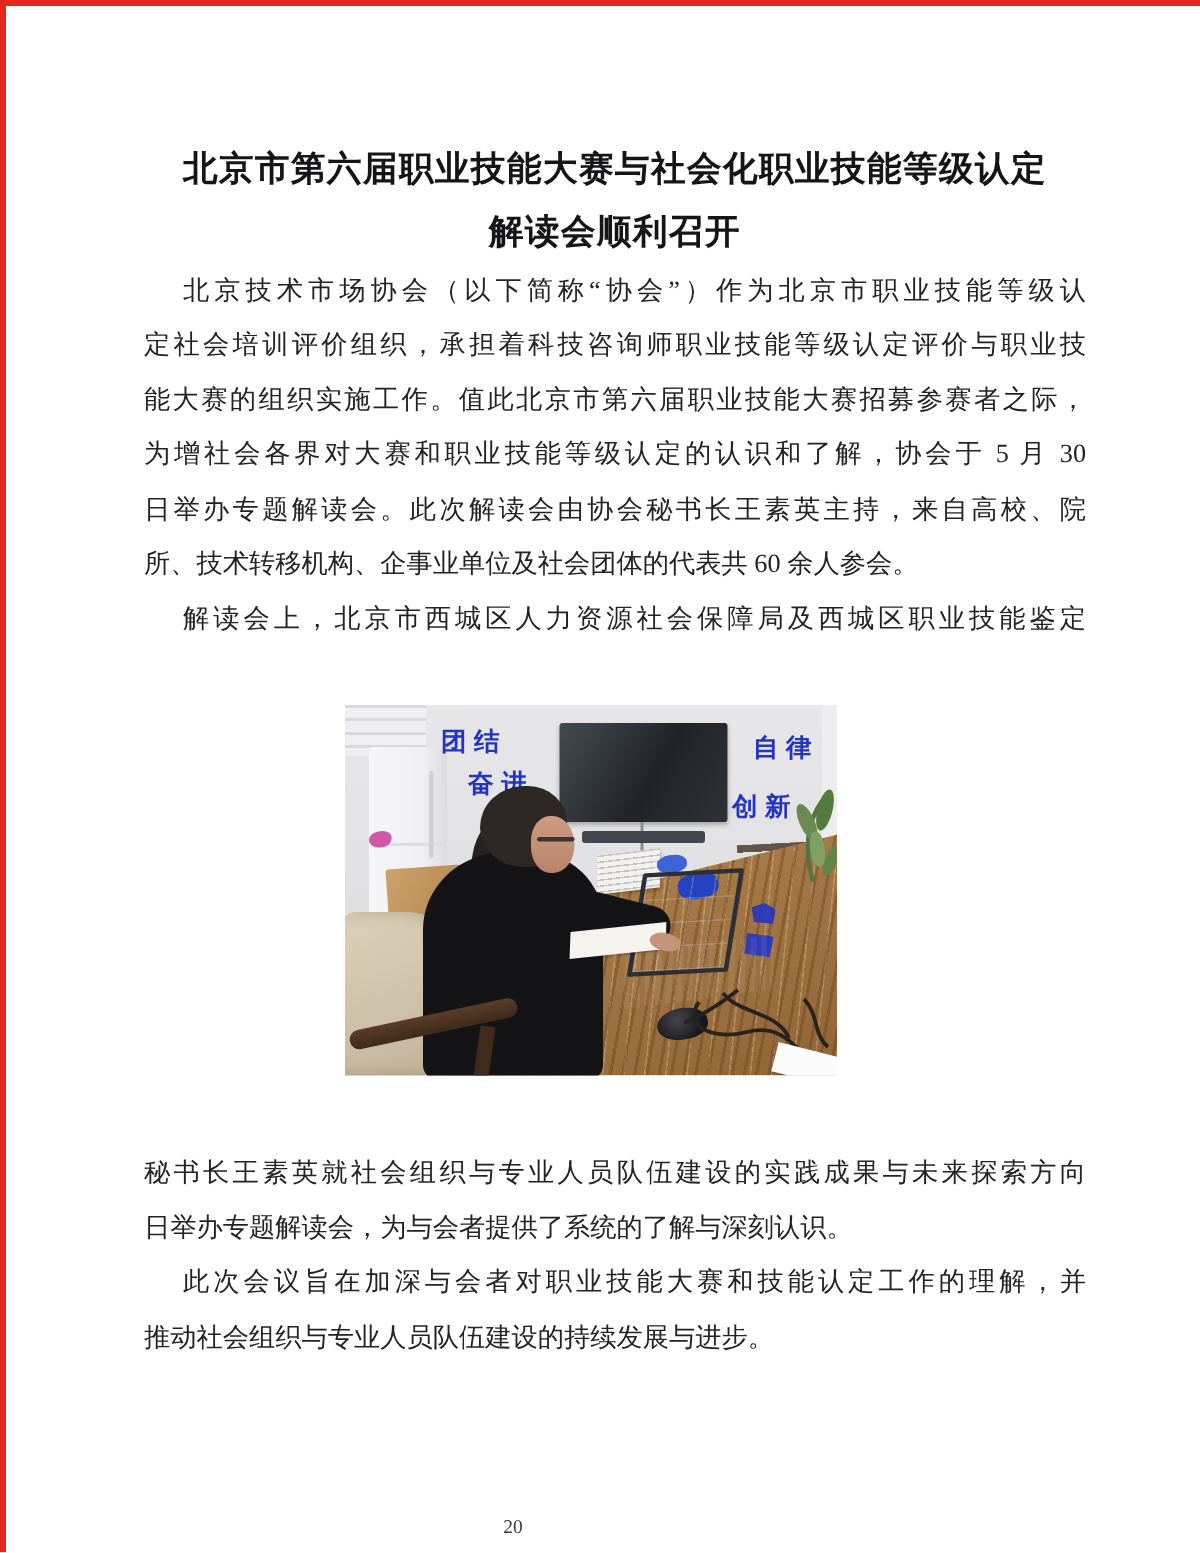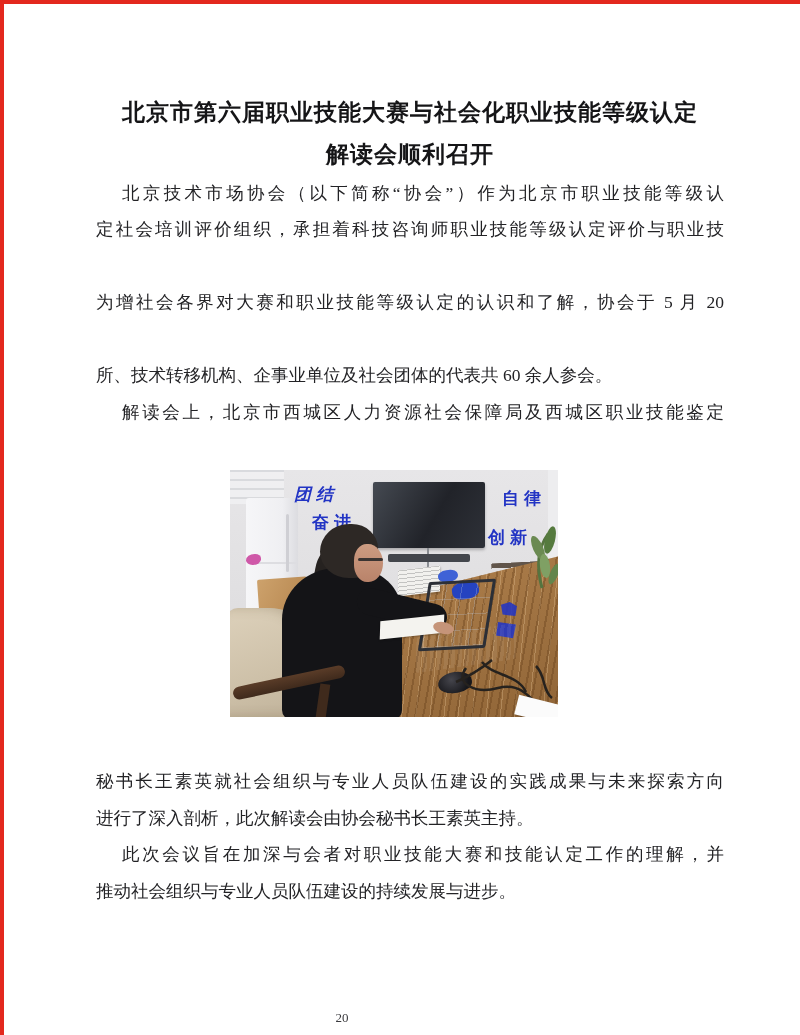--- a/index.html
+++ b/index.html
@@ -26,21 +26,21 @@
   .fridge{left:16px;top:28px;width:52px;height:146px;border-radius:3px;
           background:linear-gradient(90deg,#f6f6f8 0%,#efeff2 70%,#dcdce0 100%);
           box-shadow:inset 0 -40px 8px -36px #c9c9ce;}
   .fridge-seam{left:18px;top:92px;width:48px;height:2px;background:#dddde1;}
   .fridge-handle{left:56px;top:44px;width:3px;height:58px;background:#cfcfd4;border-radius:2px;}
   .flower{left:16px;top:84px;width:15px;height:11px;background:#cf58a8;border-radius:60% 40% 55% 45%;}
   .box{left:28px;top:108px;width:50px;height:32px;background:linear-gradient(120deg,#cda26c,#b5854e);
        transform:rotate(-4deg);border-radius:2px;}
   .slogan{font-family:"Liberation Sans","DejaVu Sans",sans-serif;font-weight:700;
           font-size:17px;letter-spacing:5px;color:#2234c4;white-space:nowrap;}
-  .sl1{left:64px;top:13px;font-style:italic;} .sl2{left:82px;top:41px;}
+  .sl1{left:64px;top:13px;} .sl2{left:82px;top:41px;}
   .sr1{left:272px;top:17px;} .sr2{left:258px;top:56px;}
   .tv{left:143px;top:12px;width:112px;height:66px;border-radius:2px;
       background:linear-gradient(120deg,#454a52 0%,#212329 55%,#2e3138 100%);
       box-shadow:0 2px 3px rgba(0,0,0,.25);}
   .soundbar{left:158px;top:84px;width:82px;height:8px;background:#43464c;border-radius:2px;}
   .tv-cable{left:197px;top:78px;width:2px;height:24px;background:#8a8d92;}
   .wallstrip{left:318px;top:0;width:10px;height:96px;background:#ededef;}
   .chair-right{left:262px;top:92px;width:58px;height:32px;transform:rotate(-3deg);
       background:repeating-linear-gradient(180deg,#4a3c2f 0 5px,rgba(0,0,0,0) 5px 12px);opacity:.85;}
   .table{left:0;top:0;width:328px;height:247px;
@@ -98,21 +98,23 @@
 <div class="page">
 
   <div class="edge-left"></div>
   <div class="edge-top"></div>
 
   <h1 class="title t1">北京市第六届职业技能大赛与社会化职业技能等级认定</h1>
   <h1 class="title t2">解读会顺利召开</h1>
 
   <div class="bline j ind" style="top:181px">北京技术市场协会（以下简称“协会”）作为北京市职业技能等级认</div>
   <div class="bline j" style="top:217px">定社会培训评价组织，承担着科技咨询师职业技能等级认定评价与职业技</div>
-  <div class="bline j" style="top:290px">为增社会各界对大赛和职业技能等级认定的认识和了解，协会于 5 月 20</div>
+  <div class="bline j" style="top:254px">能大赛的组织实施工作。值此北京市第六届职业技能大赛招募参赛者之际，</div>
+  <div class="bline j" style="top:290px">为增社会各界对大赛和职业技能等级认定的认识和了解，协会于 5 月 30</div>
+  <div class="bline j" style="top:327px">日举办专题解读会。此次解读会由协会秘书长王素英主持，来自高校、院</div>
   <div class="bline" style="top:363px">所、技术转移机构、企事业单位及社会团体的代表共 60 余人参会。</div>
 
   <div class="bline j ind" style="top:400px">解读会上，北京市西城区人力资源社会保障局及西城区职业技能鉴定</div>
 
   <div class="photo">
     <div class="shelf"></div>
     <div class="fridge"></div>
     <div class="fridge-seam"></div>
     <div class="fridge-handle"></div>
     <div class="flower"></div>
@@ -167,19 +169,19 @@
         <ellipse cx="320" cy="70" rx="5" ry="14" fill="#557a3e" transform="rotate(14 320 70)"></ellipse>
         <ellipse cx="315" cy="96" rx="5" ry="12" fill="#7fa064" transform="rotate(-8 315 96)"></ellipse>
         <ellipse cx="324" cy="104" rx="4" ry="11" fill="#63854c" transform="rotate(22 324 104)"></ellipse>
       </g>
     </svg>
 
     <div class="paper-br"></div>
   </div>
 
   <div class="bline j" style="top:769px">秘书长王素英就社会组织与专业人员队伍建设的实践成果与未来探索方向</div>
-  <div class="bline" style="top:806px">进行了深入剖析，此次解读会由协会秘书长王素英主持。</div>
+  <div class="bline" style="top:806px">日举办专题解读会，为与会者提供了系统的了解与深刻认识。</div>
 
   <div class="bline j ind" style="top:842px">此次会议旨在加深与会者对职业技能大赛和技能认定工作的理解，并</div>
   <div class="bline" style="top:879px">推动社会组织与专业人员队伍建设的持续发展与进步。</div>
 
   <div class="pageno">20</div>
 </div>
 
 </body></html>

